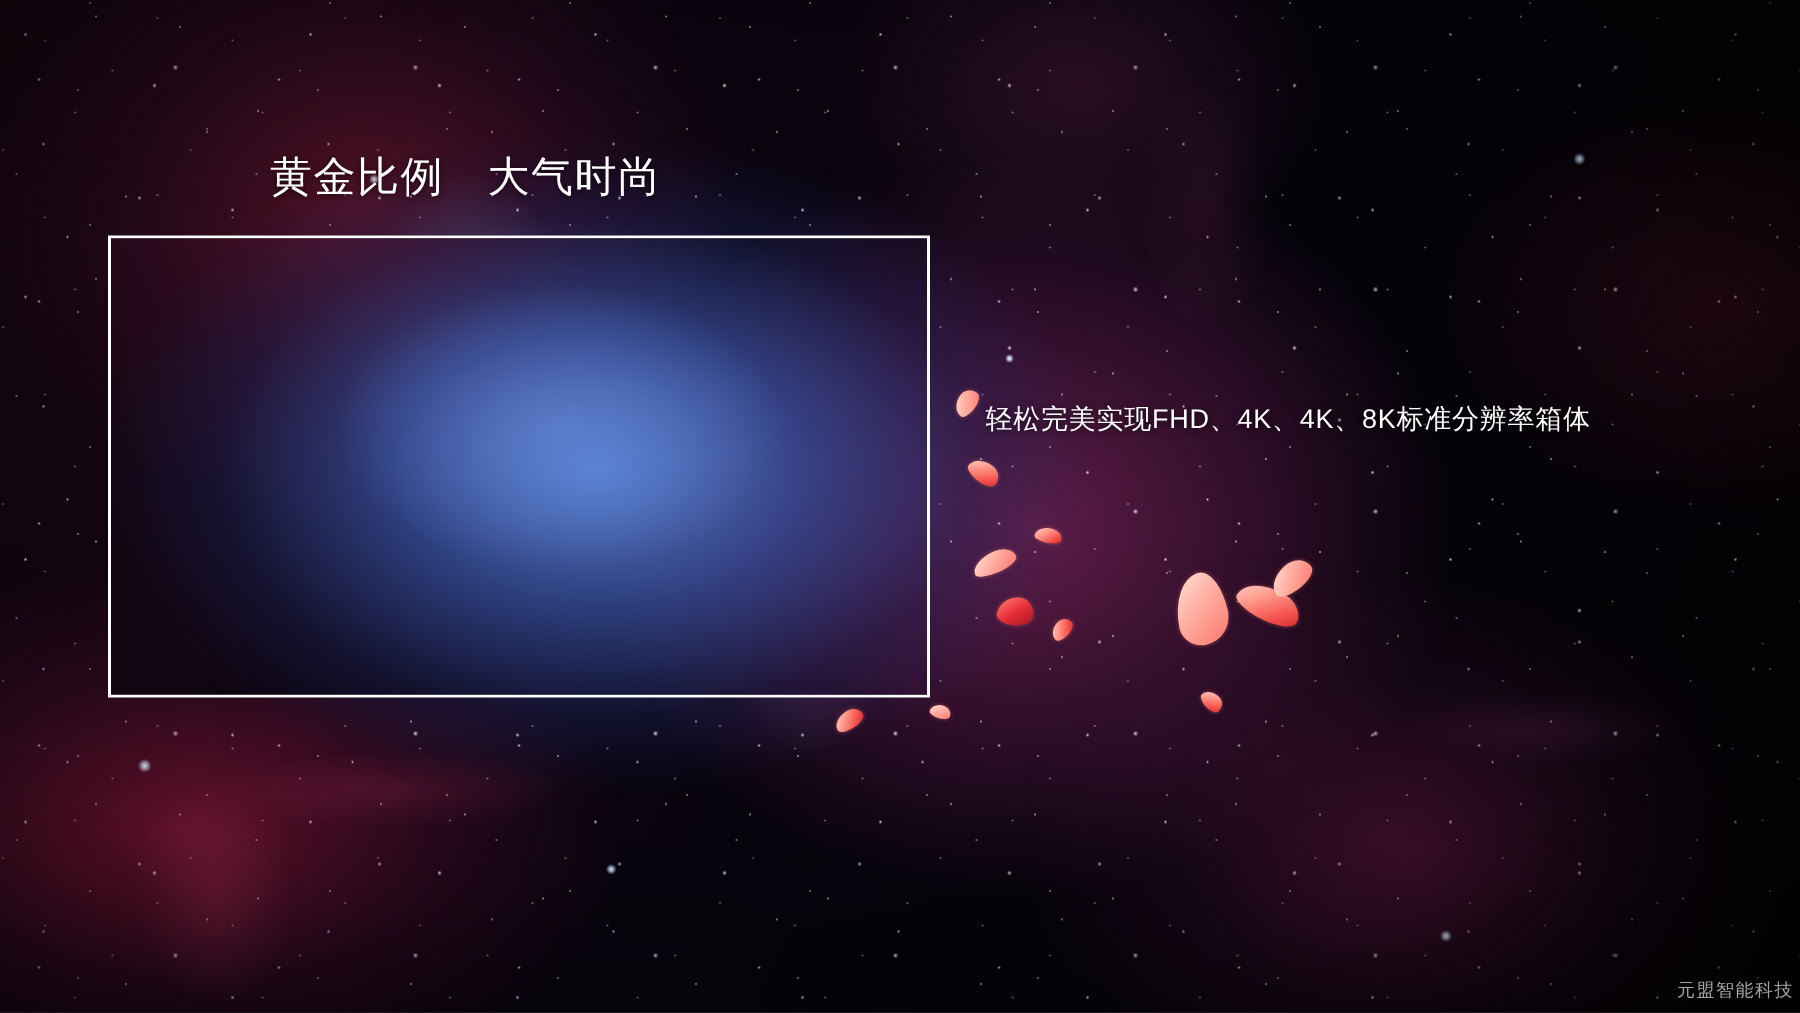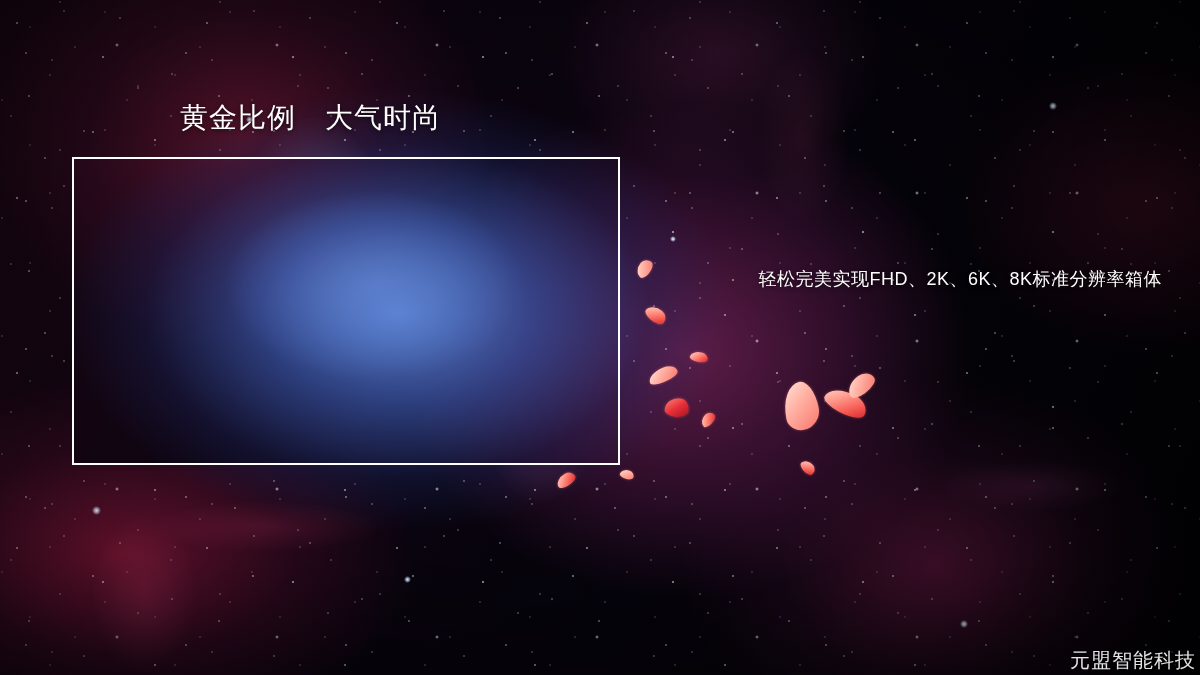--- a/index.html
+++ b/index.html
@@ -4,21 +4,20 @@
 <title>Slide</title>
 <style>
   html,body{margin:0;padding:0;background:#000;}
   #slide{
     position:relative;
     width:1200px;height:675px;
     overflow:hidden;
     background:#05020a;
     font-family:"Liberation Sans","DejaVu Sans",sans-serif;
     user-select:none;
-    text-align:right;
   }
   
   .bg-layer{position:absolute;inset:0;pointer-events:none;}
 
   #bg-base{
     background:
       radial-gradient(ellipse 34% 40% at 33% 46%, rgba(92,132,214,0.95) 0%, rgba(58,86,170,0.70) 34%, rgba(30,40,100,0.35) 62%, rgba(0,0,0,0) 82%),
       radial-gradient(ellipse 16% 18% at 31% 42%, rgba(175,200,255,0.75) 0%, rgba(120,160,235,0.40) 45%, rgba(0,0,0,0) 78%),
       radial-gradient(ellipse 30% 46% at 57% 52%, rgba(150,45,110,0.62) 0%, rgba(104,28,84,0.40) 45%, rgba(0,0,0,0) 80%),
       radial-gradient(ellipse 26% 40% at 20% 20%, rgba(142,30,62,0.55) 0%, rgba(80,16,46,0.32) 48%, rgba(0,0,0,0) 80%),
@@ -128,22 +127,22 @@
     position:absolute;left:657px;top:258px;
     width:505px;
   }
   #body-text .line{
     font-size:18px;line-height:43px;
     color:#ffffff;letter-spacing:.5px;white-space:nowrap;
     text-shadow:0 1px 4px rgba(0,0,0,.7);
   }
   #watermark{
     position:absolute;right:4px;bottom:5px;
-    font-size:20px;line-height:20px;letter-spacing:1px;
-    color:#e5e5e5;
+    font-size:12px;line-height:20px;letter-spacing:1px;
+    color:#a3a3a3;
     text-shadow:0 1px 2px rgba(0,0,0,.5);
   }
 </style>
 </head>
 <body>
 
 <div id="slide">
 
   <div class="bg-layer" id="bg-base"></div>
   <div class="bg-layer" id="bg-wisp"></div>
@@ -210,17 +209,17 @@
             radial-gradient(ellipse 30% 46% at 57% 52%, rgba(150,45,110,0.62) 0%, rgba(104,28,84,0.40) 45%, rgba(0,0,0,0) 80%),
             radial-gradient(ellipse 26% 40% at 20% 20%, rgba(142,30,62,0.55) 0%, rgba(80,16,46,0.32) 48%, rgba(0,0,0,0) 80%),
             linear-gradient(115deg,#1a0612 0%,#0c0410 30%,#06030c 55%,#040208 78%,#020105 100%);"></div>
       </div>
     </div>
   </div>
 
   <div id="title">黄金比例　大气时尚</div>
 
   <div id="body-text">
-    <div class="line">轻松完美实现FHD、2K、6K、8K标准分辨率箱体</div>
+    <div class="line">轻松完美实现FHD、4K、4K、8K标准分辨率箱体</div>
   </div>
 
   <div id="watermark">元盟智能科技</div>
 </div>
 
 </body></html>

